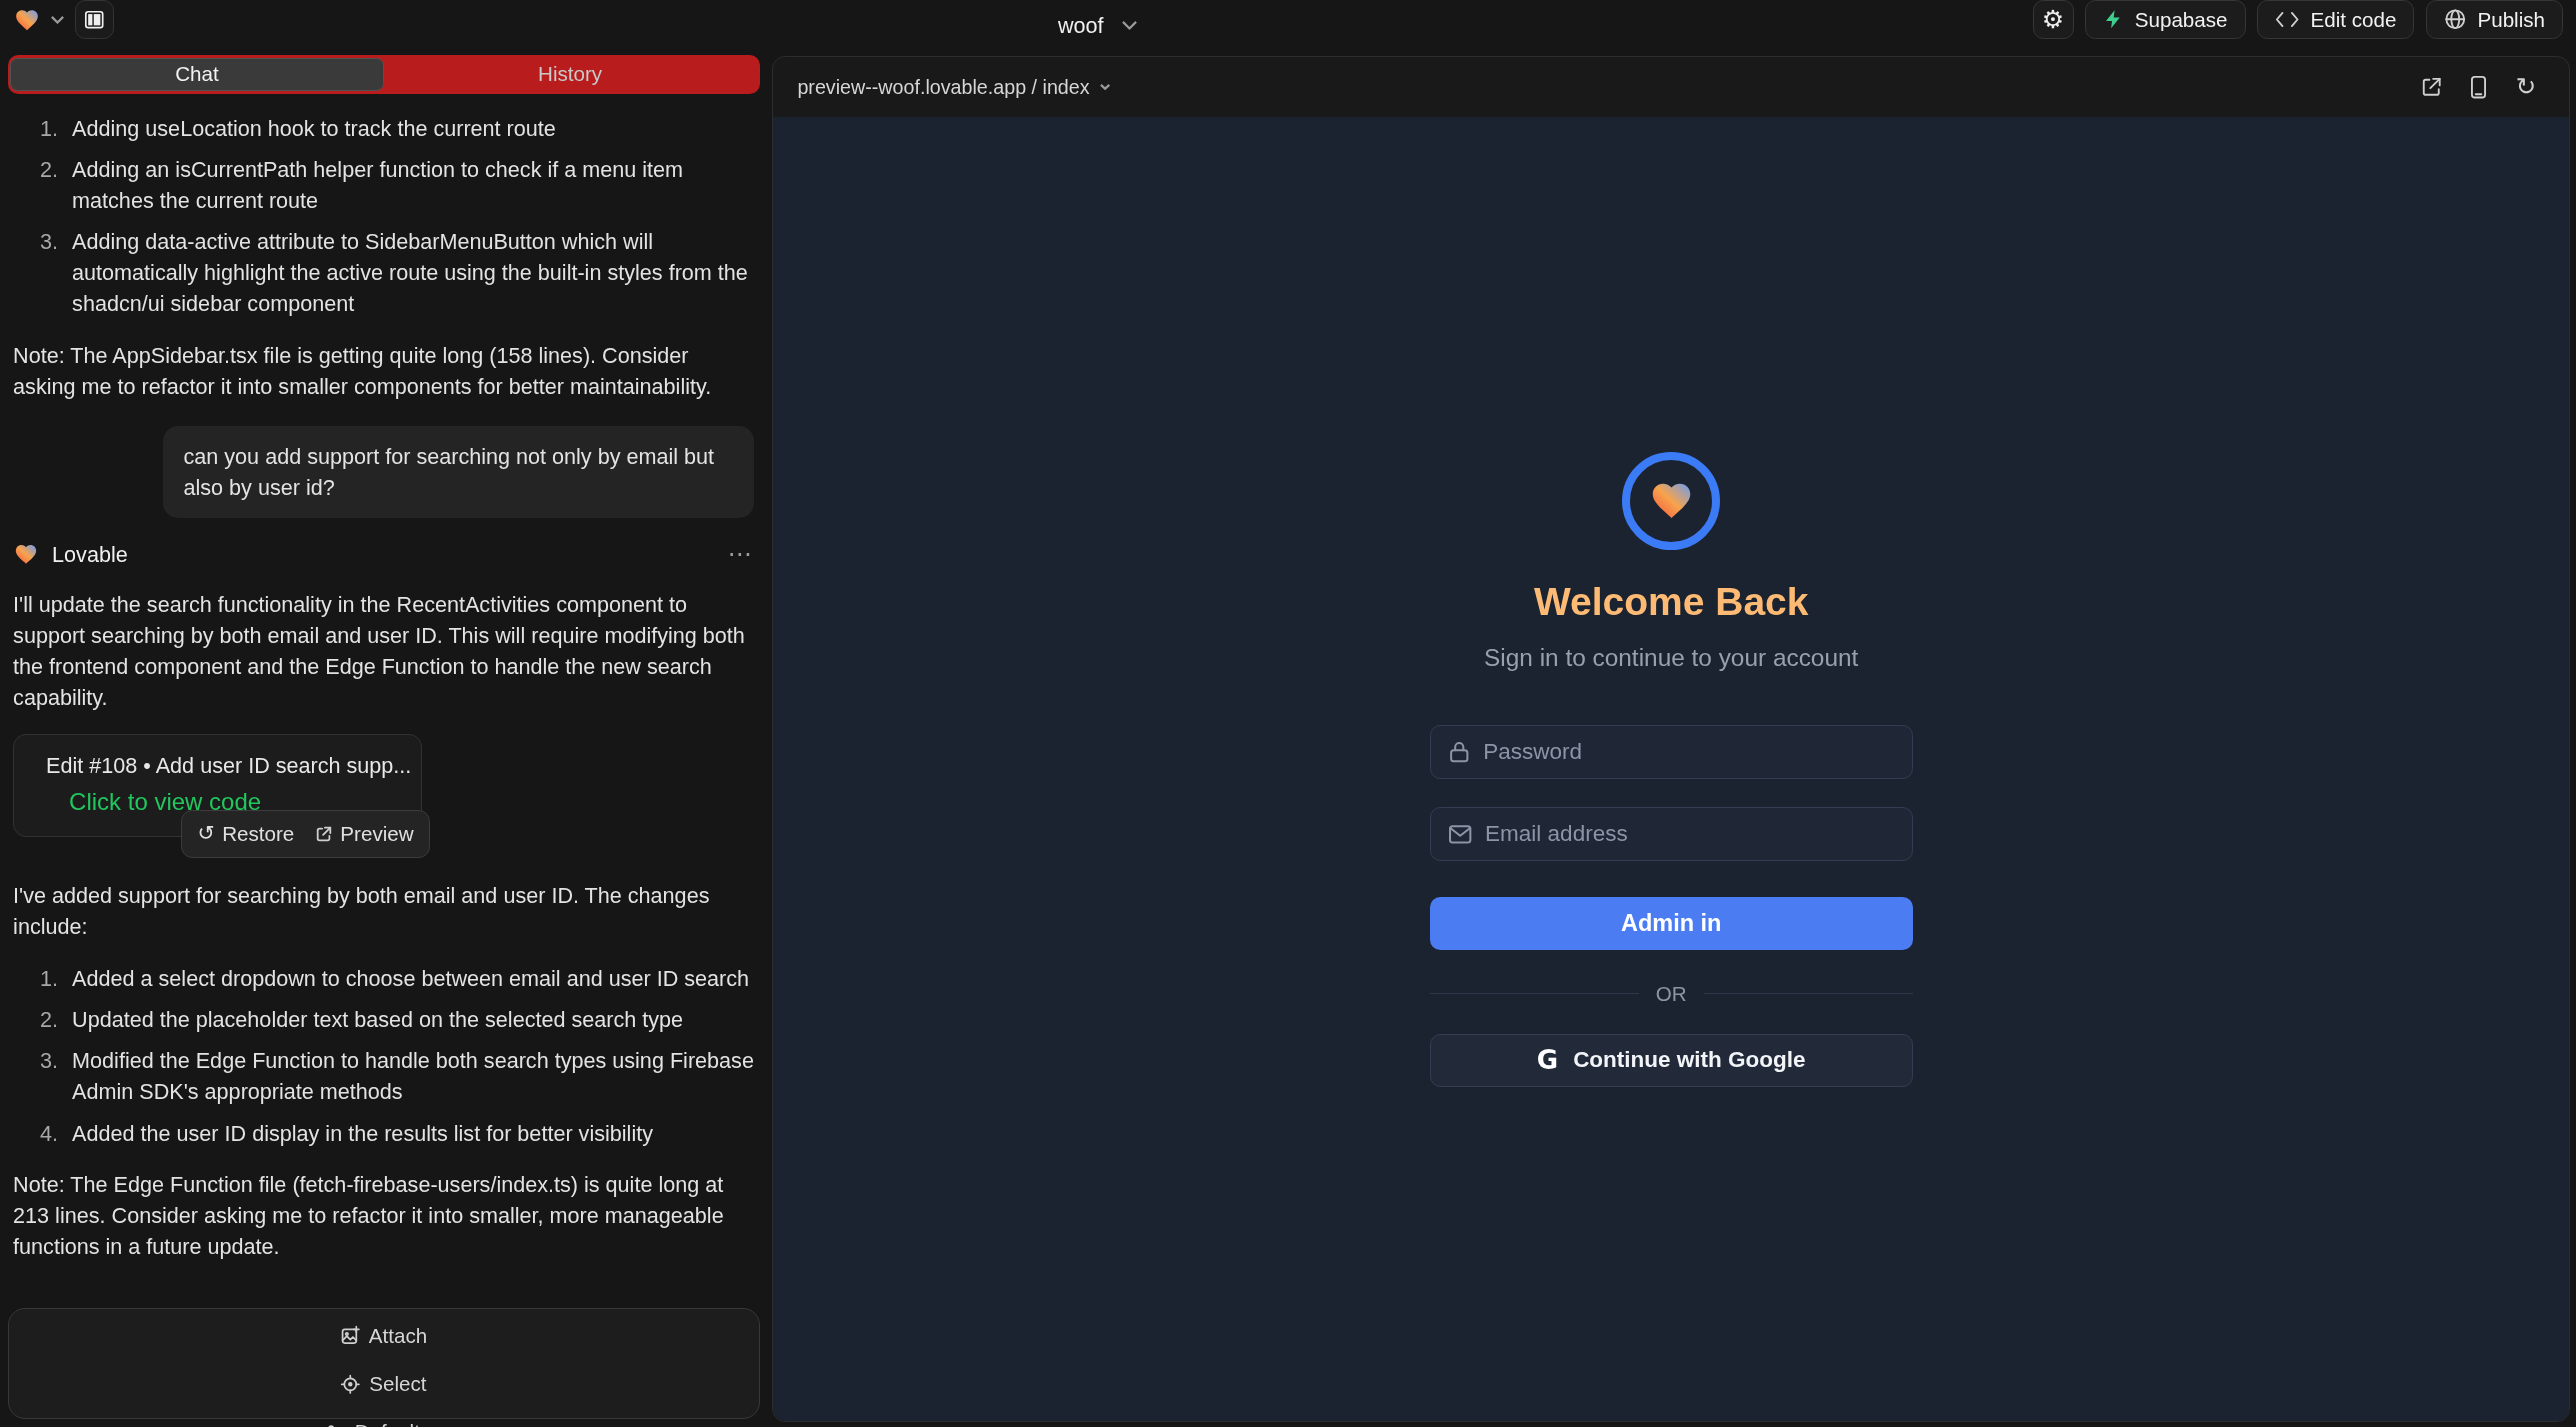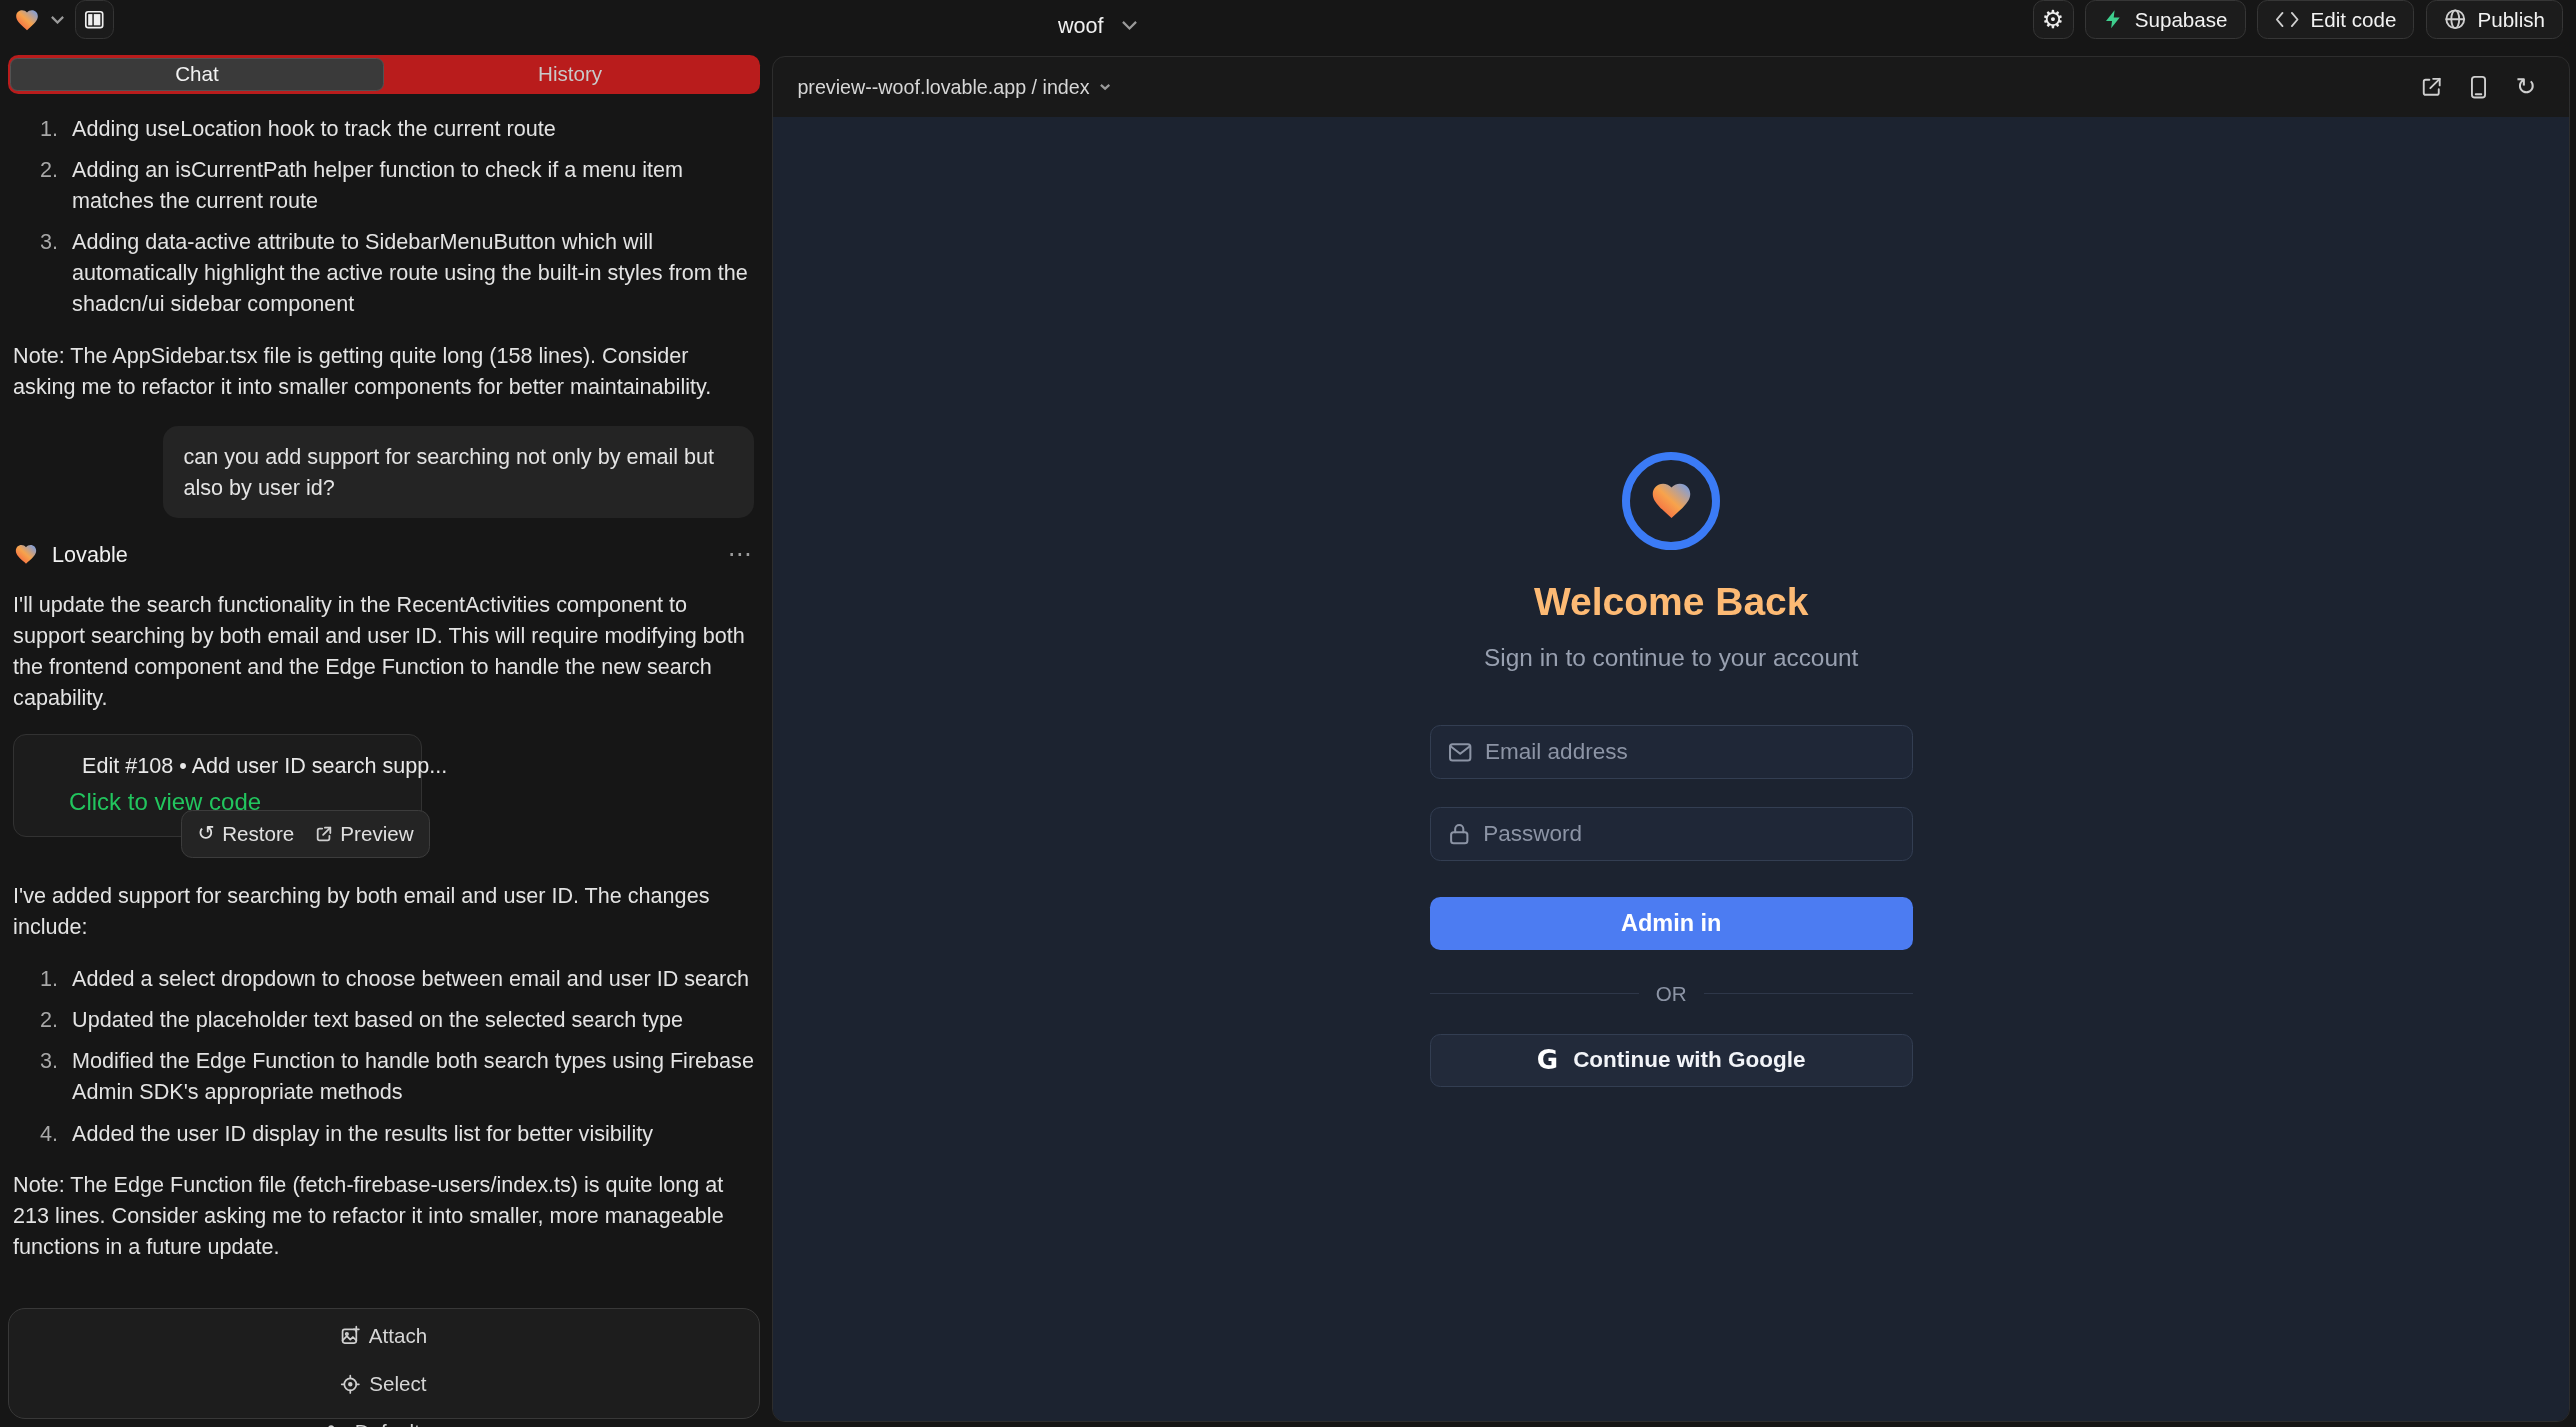--- a/index.html
+++ b/index.html
@@ -34,21 +34,21 @@
   .chat li::before { content:counter(num) "."; color:#a8a8a8; min-width:24.4px; text-align:right; flex:0 0 auto; }
 
   .user-bubble { margin:24.4px 0 20.6px auto; max-width:591px; background:#242424; border-radius:15px; padding:15px 20.6px; }
   .assistant-row { display:flex; align-items:center; gap:13px; margin:7.5px 0 19px; }
   .assistant-row .name { font-size:21.6px; color:#f0f0f0; }
   .more-dots { margin-left:auto; color:#9c9c9c; font-size:24.4px; letter-spacing:1.9px; cursor:pointer; line-height:1; }
 
   .edit-card-wrap { position:relative; width:409px; margin:3.8px 0 43px 0; }
   .edit-card { background:#1c1c1c; border:0.9px solid #323232; border-radius:13px; padding:15px 19px 19px; cursor:pointer; }
   .edit-card .row1 { display:flex; align-items:center; gap:13px; color:#e8e8e8; }
-  .edit-card .row1 .title { flex:1; white-space:nowrap;margin-left:36px; }
+  .edit-card .row1 .title { flex:1; white-space:nowrap; }
   .edit-card .sub { color:#22c55e; margin:5.6px 0 0 36px; font-size:24px; }
   .chip { position:absolute; right:-7.5px; bottom:-20.6px; background:#242424; border:0.9px solid #3c3c3c; border-radius:11.3px; display:flex; align-items:center; gap:20.6px; padding:7.5px 15px; font-size:20.6px; color:#e0e0e0; }
   .chip .chip-btn { display:flex; align-items:center; gap:7.5px; cursor:pointer; }
 
   .composer { margin-top:9.4px; background:#1d1d1d; border:0.9px solid #383838; border-radius:17px; padding:15px 17px 13px; height:111px; display:flex; flex-direction:column; }
   .composer textarea { background:transparent; border:none; outline:none; resize:none; color:#e3e3e3; font-size:22.5px; font-family:"Liberation Sans",sans-serif; flex:1; }
   .composer textarea::placeholder { color:#8b8b8b; }
   .composer-row { display:flex; align-items:center; gap:24.4px; color:#d6d6d6; font-size:20.6px;flex-direction:column; }
   .c-btn { display:flex; align-items:center; gap:8.4px; cursor:pointer; }
   .send-btn { margin-left:auto; width:30px; height:30px; border-radius:50%; background:#8f8f8f; color:#1d1d1d; display:flex; align-items:center; justify-content:center; font-size:19px; font-weight:bold; cursor:pointer; }
@@ -297,32 +297,32 @@
       <div class="auth">
         <div class="auth-logo">
           <svg width="49" height="45" viewBox="0 0 24 24">
               <path fill="url(#heartGrad)" d="M12 21.35l-1.45-1.32C5.4 15.36 2 12.28 2 8.5 2 5.42 4.42 3 7.5 3c1.74 0 3.41.81 4.5 2.09C13.09 3.81 14.76 3 16.5 3 19.58 3 22 5.42 22 8.5c0 3.78-3.4 6.86-8.55 11.54L12 21.35z"></path>
             </svg>
         </div>
         <h1>Welcome Back</h1>
         <div class="sub">Sign in to continue to your account</div>
 
         <div class="field">
+          <svg class="ic" width="22.5" height="24.4" viewBox="0 0 22 24">
+              <rect x="3" y="10" width="16" height="11" rx="2.5"></rect>
+              <path d="M7 10V7a4 4 0 0 1 8 0v3"></path>
+            </svg>
+          <input type="password" placeholder="Password" style="">
+        </div>
+        <div class="field">
           <svg class="ic" width="24.4" height="20.6" viewBox="0 0 24 20">
               <rect x="2" y="2" width="20" height="16" rx="2.5"></rect>
               <polyline points="2.5,4 12,11.5 21.5,4"></polyline>
             </svg>
           <input type="text" placeholder="Email address" style="">
-        </div>
-        <div class="field">
-          <svg class="ic" width="22.5" height="24.4" viewBox="0 0 22 24">
-              <rect x="3" y="10" width="16" height="11" rx="2.5"></rect>
-              <path d="M7 10V7a4 4 0 0 1 8 0v3"></path>
-            </svg>
-          <input type="password" placeholder="Password" style="">
         </div>
 
         <button class="signin">Admin in</button>
 
         <div class="or-row">
           <span class="line"></span>
           <span>OR</span>
           <span class="line"></span>
         </div>
 

